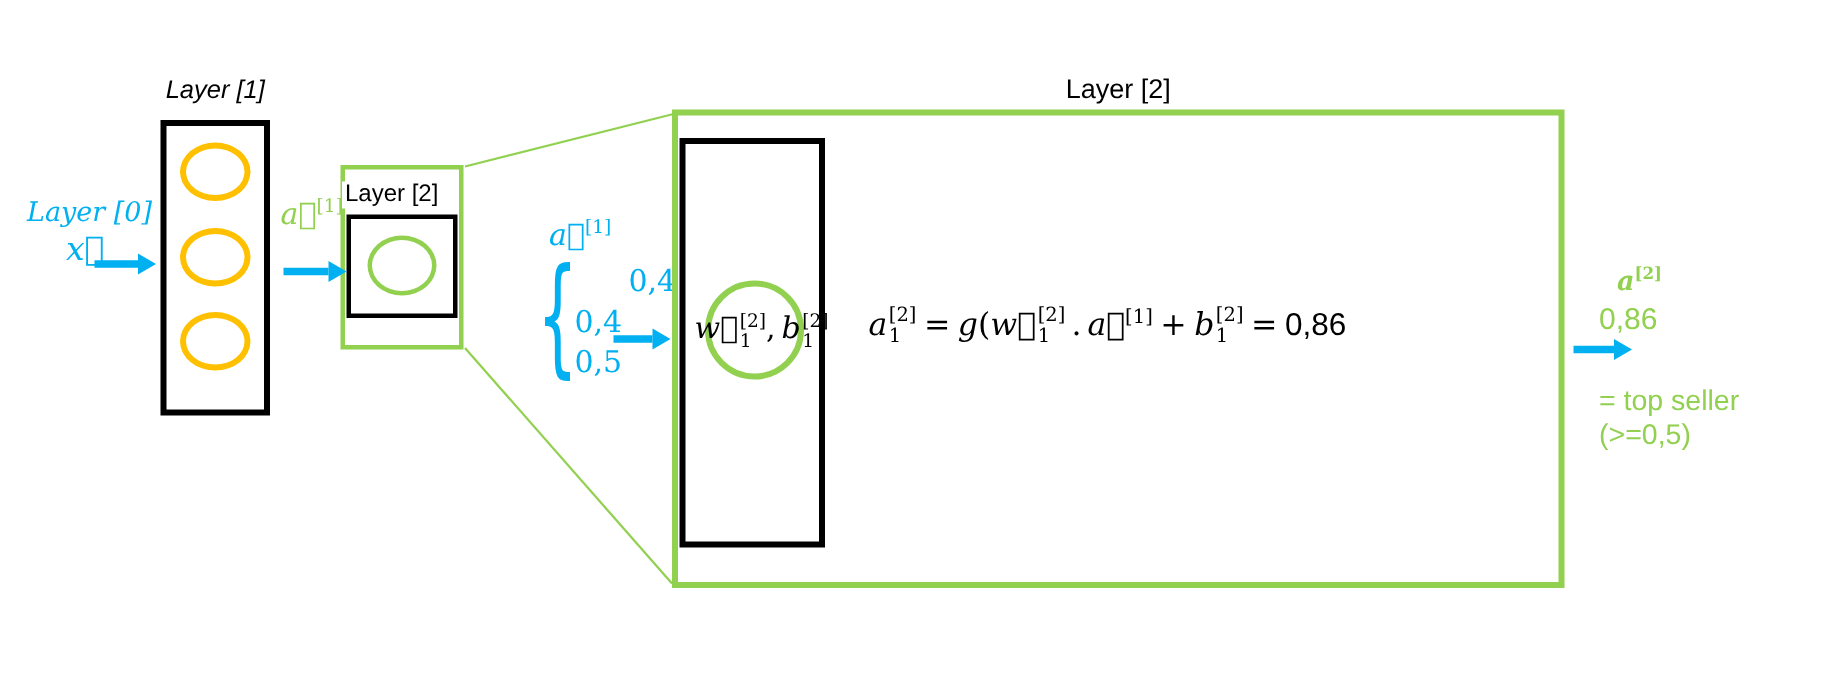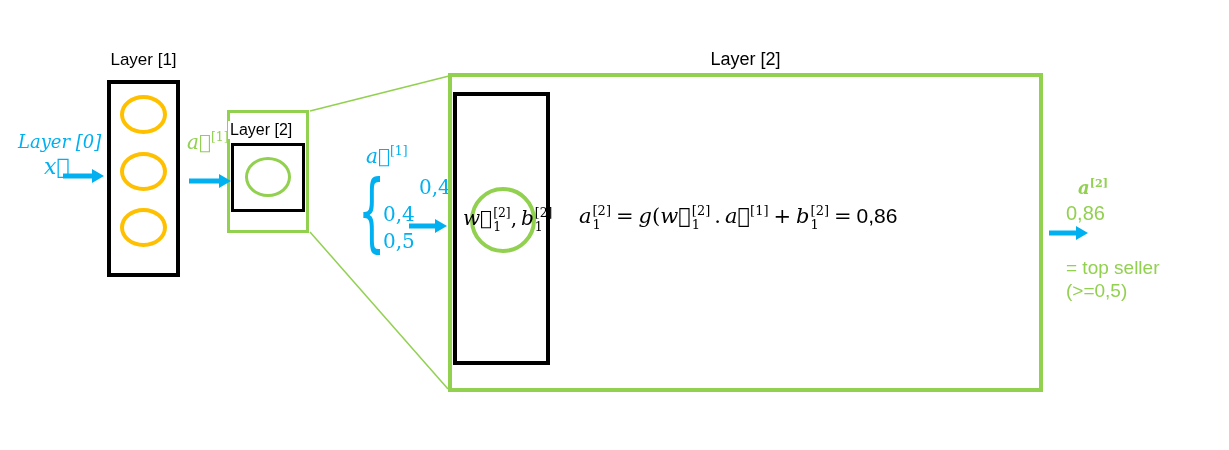--- a/index.html
+++ b/index.html
@@ -47,21 +47,21 @@
     transform:scaleX(0.5);transform-origin:left center;
   }
   svg{position:absolute;left:0;top:0;pointer-events:none;}
   .title-sm-bg{background:#fff;padding:0 2px;}
 </style>
 </head>
 <body>
 
 <div id="canvas">
 
-  <div class="abs sans black" style="left:107px;top:50px;width:73px;text-align:center;font-size:17px;">Layer [1]</div>
+  <div class="abs sans black" style="left:107px;top:50px;width:73px;text-align:center;font-size:17px;font-style:italic;">Layer [1]</div>
 
   <div class="box-black" style="left:107px;top:80px;width:65px;height:189px;"></div>
   <div class="ellipse n-yellow" style="left:120px;top:95px;width:39px;height:31px;"></div>
   <div class="ellipse n-yellow" style="left:120px;top:152px;width:39px;height:31px;"></div>
   <div class="ellipse n-yellow" style="left:120px;top:208px;width:39px;height:31px;"></div>
 
   <div class="abs math blue" style="left:18px;top:131px;font-size:18px;">Layer [0]</div>
   <div class="abs math blue" style="left:44px;top:154px;font-size:22px;">x⃗</div>
 
   <div class="abs math green" style="left:187px;top:130px;font-size:20px;"><span>a⃗</span><sup class="so">[1]</sup></div>

